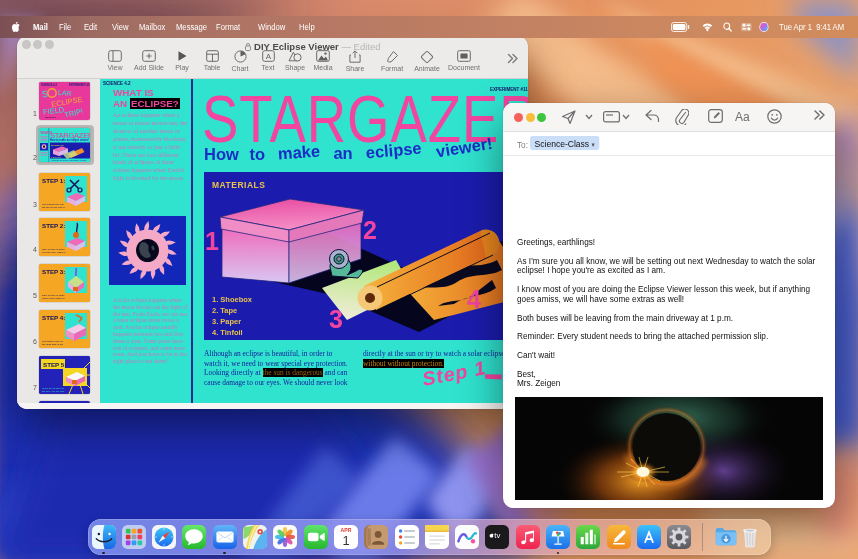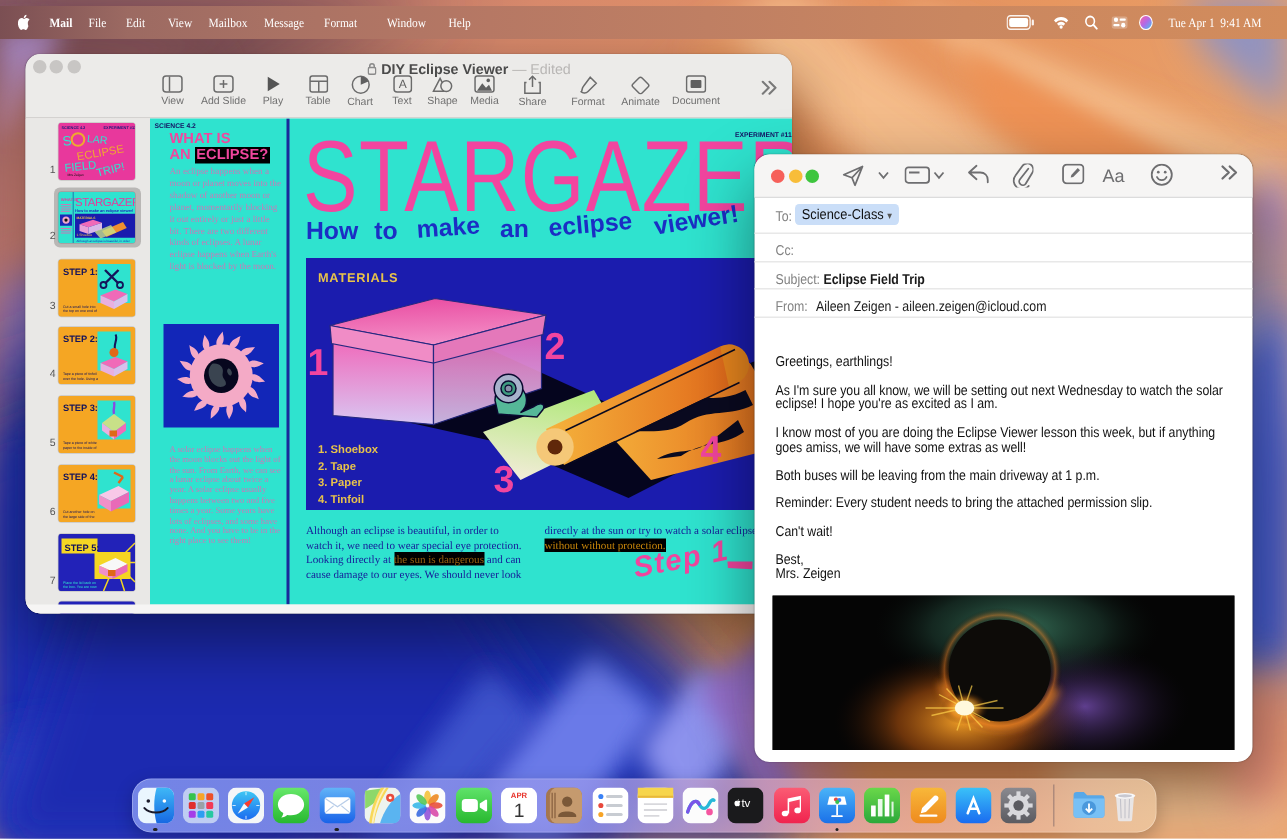--- a/index.html
+++ b/index.html
@@ -3,25 +3,24 @@
 <meta charset="utf-8">
 <style>
   * { margin:0; padding:0; box-sizing:border-box; }
   html,body { width:858px; height:559px; overflow:hidden; }
   body { font-family:"Liberation Sans", sans-serif; position:relative; }
   #desktop { position:absolute; inset:0; width:858px; height:559px; overflow:hidden; }
   .abs { position:absolute; }
 
   
   #menubar {
-    position:absolute; left:0; top:4px; width:858px; height:22px;
+    position:absolute; left:0; top:16px; width:858px; height:22px;
     background:linear-gradient(90deg,#7b4f53 0%, #9c6a62 10%, #aa7264 22%, #b67864 38%, #bf7f63 55%, #ca8760 75%, #d28c5c 100%);
     color:#fff; font-size:8.5px;
     z-index:50;
-    font-family:Liberation Serif, serif;
   }
   #menubar span, #menubar svg { position:absolute; top:50%; transform:translateY(-50%) scaleX(0.9); transform-origin:0 50%; white-space:nowrap; }
   #menubar .bold { font-weight:bold; }
 
   
   .window { position:absolute; border-radius:10px; box-shadow:0 18px 45px rgba(0,0,0,.45), 0 0 1px rgba(0,0,0,.35); }
 
   
   #keynote { left:17px; top:36px; width:511px; height:373px; background:#ecebe9; z-index:10; overflow:hidden; }
   #kn-toolbar { position:absolute; left:0; top:0; width:511px; height:43px; background:#ecebe9; border-bottom:1px solid #d4d2d0; border-radius:10px 10px 0 0; }
@@ -573,31 +572,20 @@
           <path d="M4.3,9 a3.5,3.5 0 0 0 6.4,0" fill="none" stroke="#6e6e70" stroke-width="1.2" stroke-linecap="round"></path>
         </svg>
       <svg class="mi" style="right:9px;" width="13" height="12" viewBox="0 0 13 12">
           <path d="M2,2 L6.2,6 L2,10 M6.8,2 L11,6 L6.8,10" fill="none" stroke="#6e6e70" stroke-width="1.5" stroke-linecap="round" stroke-linejoin="round"></path>
         </svg>
     </div>
     <div class="mrow" style="top:28px; height:24.5px;">
         <span class="lab" style="top:8px;">To:</span>
       <span style="position:absolute; left:27px; top:5px; background:#cadef8; border-radius:3px; padding:1.5px 5px; font-size:9.5px; color:#111; transform:scaleX(0.9); transform-origin:0 0; display:inline-block; white-space:nowrap;">Science-Class <span style="font-size:7px; color:#555;">▾</span></span>
     </div>
-    <div class="mrow" style="top:52.5px; height:19px;">
-        <span class="lab" style="top:6px;">Cc:</span>
-      </div>
-    <div class="mrow" style="top:71.5px; height:18.5px;">
-        <span class="lab" style="top:6px;">Subject:</span>
-        <span class="val" style="left:46px; top:6px; font-weight:bold;">Eclipse Field Trip</span>
-      </div>
-    <div class="mrow" style="top:90px; height:19px;">
-        <span class="lab" style="top:6px;">From:</span>
-        <span class="val" style="left:41px; top:6px;">Aileen Zeigen - aileen.zeigen@icloud.com</span>
-      </div>
     <div id="mail-body">
       <p>Greetings, earthlings!</p>
       <p>As I'm sure you all know, we will be setting out next Wednesday to watch the solar<br>eclipse! I hope you're as excited as I am.</p>
       <p>I know most of you are doing the Eclipse Viewer lesson this week, but if anything<br>goes amiss, we will have some extras as well!</p>
       <p>Both buses will be leaving from the main driveway at 1 p.m.</p>
       <p>Reminder: Every student needs to bring the attached permission slip.</p>
       <p>Can't wait!</p>
       <p style="margin-bottom:0;">Best,<br>Mrs. Zeigen</p>
     </div>
     <div id="eclipse-img">

